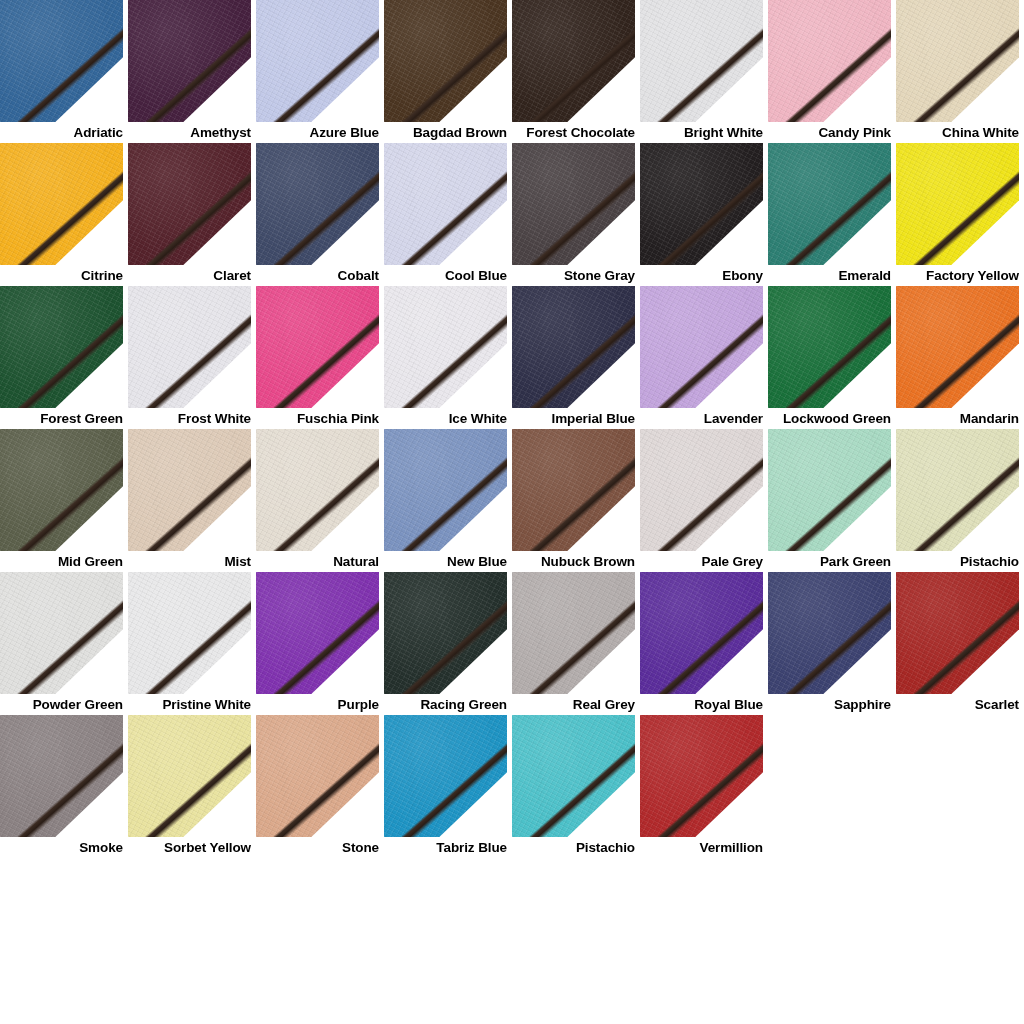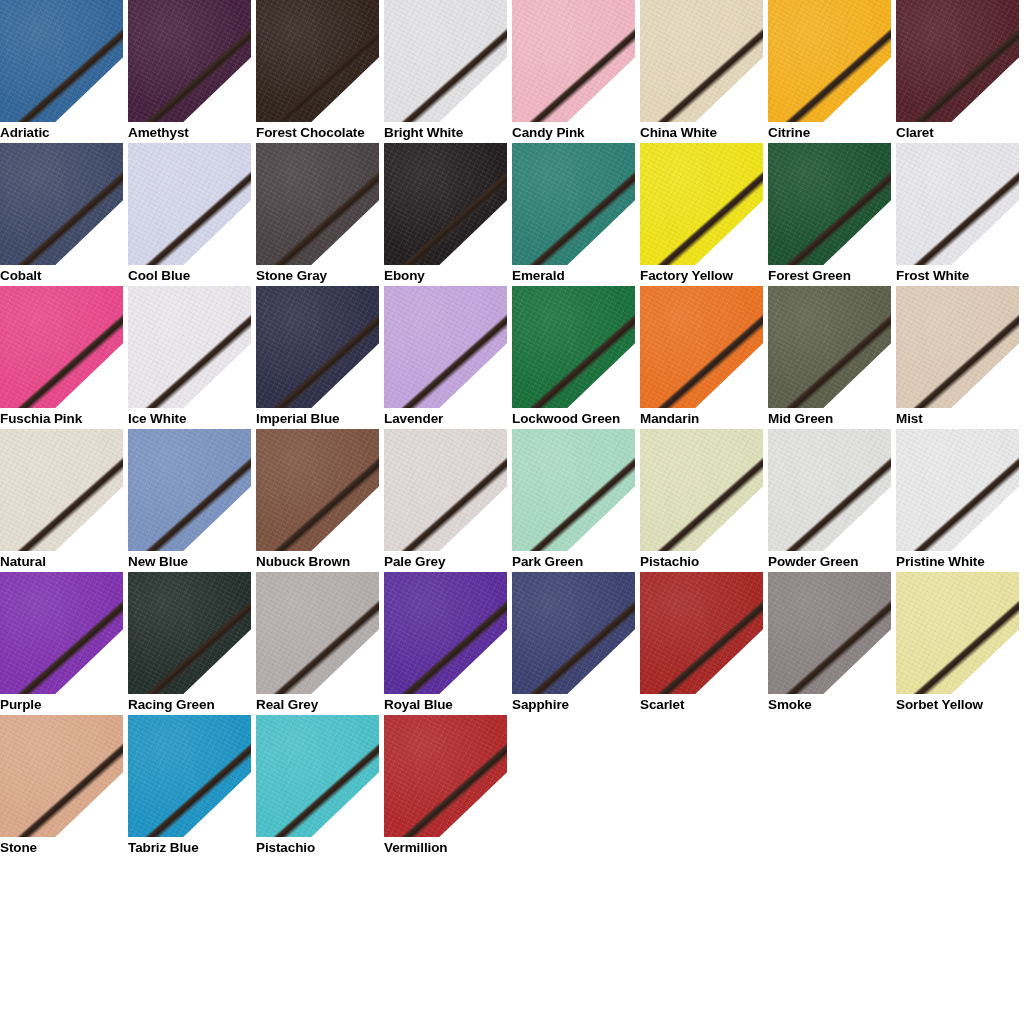--- a/index.html
+++ b/index.html
@@ -90,20 +90,21 @@
     pointer-events: none;
   }
 
   .chip-label {
     position: absolute;
     left: 0;
     right: 5px;
     bottom: 0;
     height: 21px;
     line-height: 21px;
+    text-align: right;
     font-size: 13.5px;
     font-weight: bold;
     color: #000000;
     white-space: nowrap;
     letter-spacing: -0.1px;
   }
 
   .empty-cell {
     width: 128px;
     height: 143px;
@@ -126,20 +127,38 @@
       <div class="chip-wrap">
         <div class="chip" style="background-color: rgb(70, 33, 63);"></div>
         <div class="chip-shadow-holder">
           <div class="chip-shadow"></div>
         </div>
       </div>
       <div class="chip-label">Amethyst</div>
     </div>
     <div class="swatch-cell">
       <div class="chip-wrap">
+        <div class="chip" style="background-color: rgb(194, 201, 232);"></div>
+        <div class="chip-shadow-holder">
+          <div class="chip-shadow"></div>
+        </div>
+      </div>
+      <div class="chip-label">Azure Blue</div>
+    </div>
+    <div class="swatch-cell">
+      <div class="chip-wrap">
+        <div class="chip" style="background-color: rgb(75, 53, 33);"></div>
+        <div class="chip-shadow-holder">
+          <div class="chip-shadow"></div>
+        </div>
+      </div>
+      <div class="chip-label">Bagdad Brown</div>
+    </div>
+    <div class="swatch-cell">
+      <div class="chip-wrap">
         <div class="chip" style="background-color: rgb(50, 36, 29);"></div>
         <div class="chip-shadow-holder">
           <div class="chip-shadow"></div>
         </div>
       </div>
       <div class="chip-label">Forest Chocolate</div>
     </div>
     <div class="swatch-cell">
       <div class="chip-wrap">
         <div class="chip" style="background-color: rgb(226, 226, 228);"></div>

